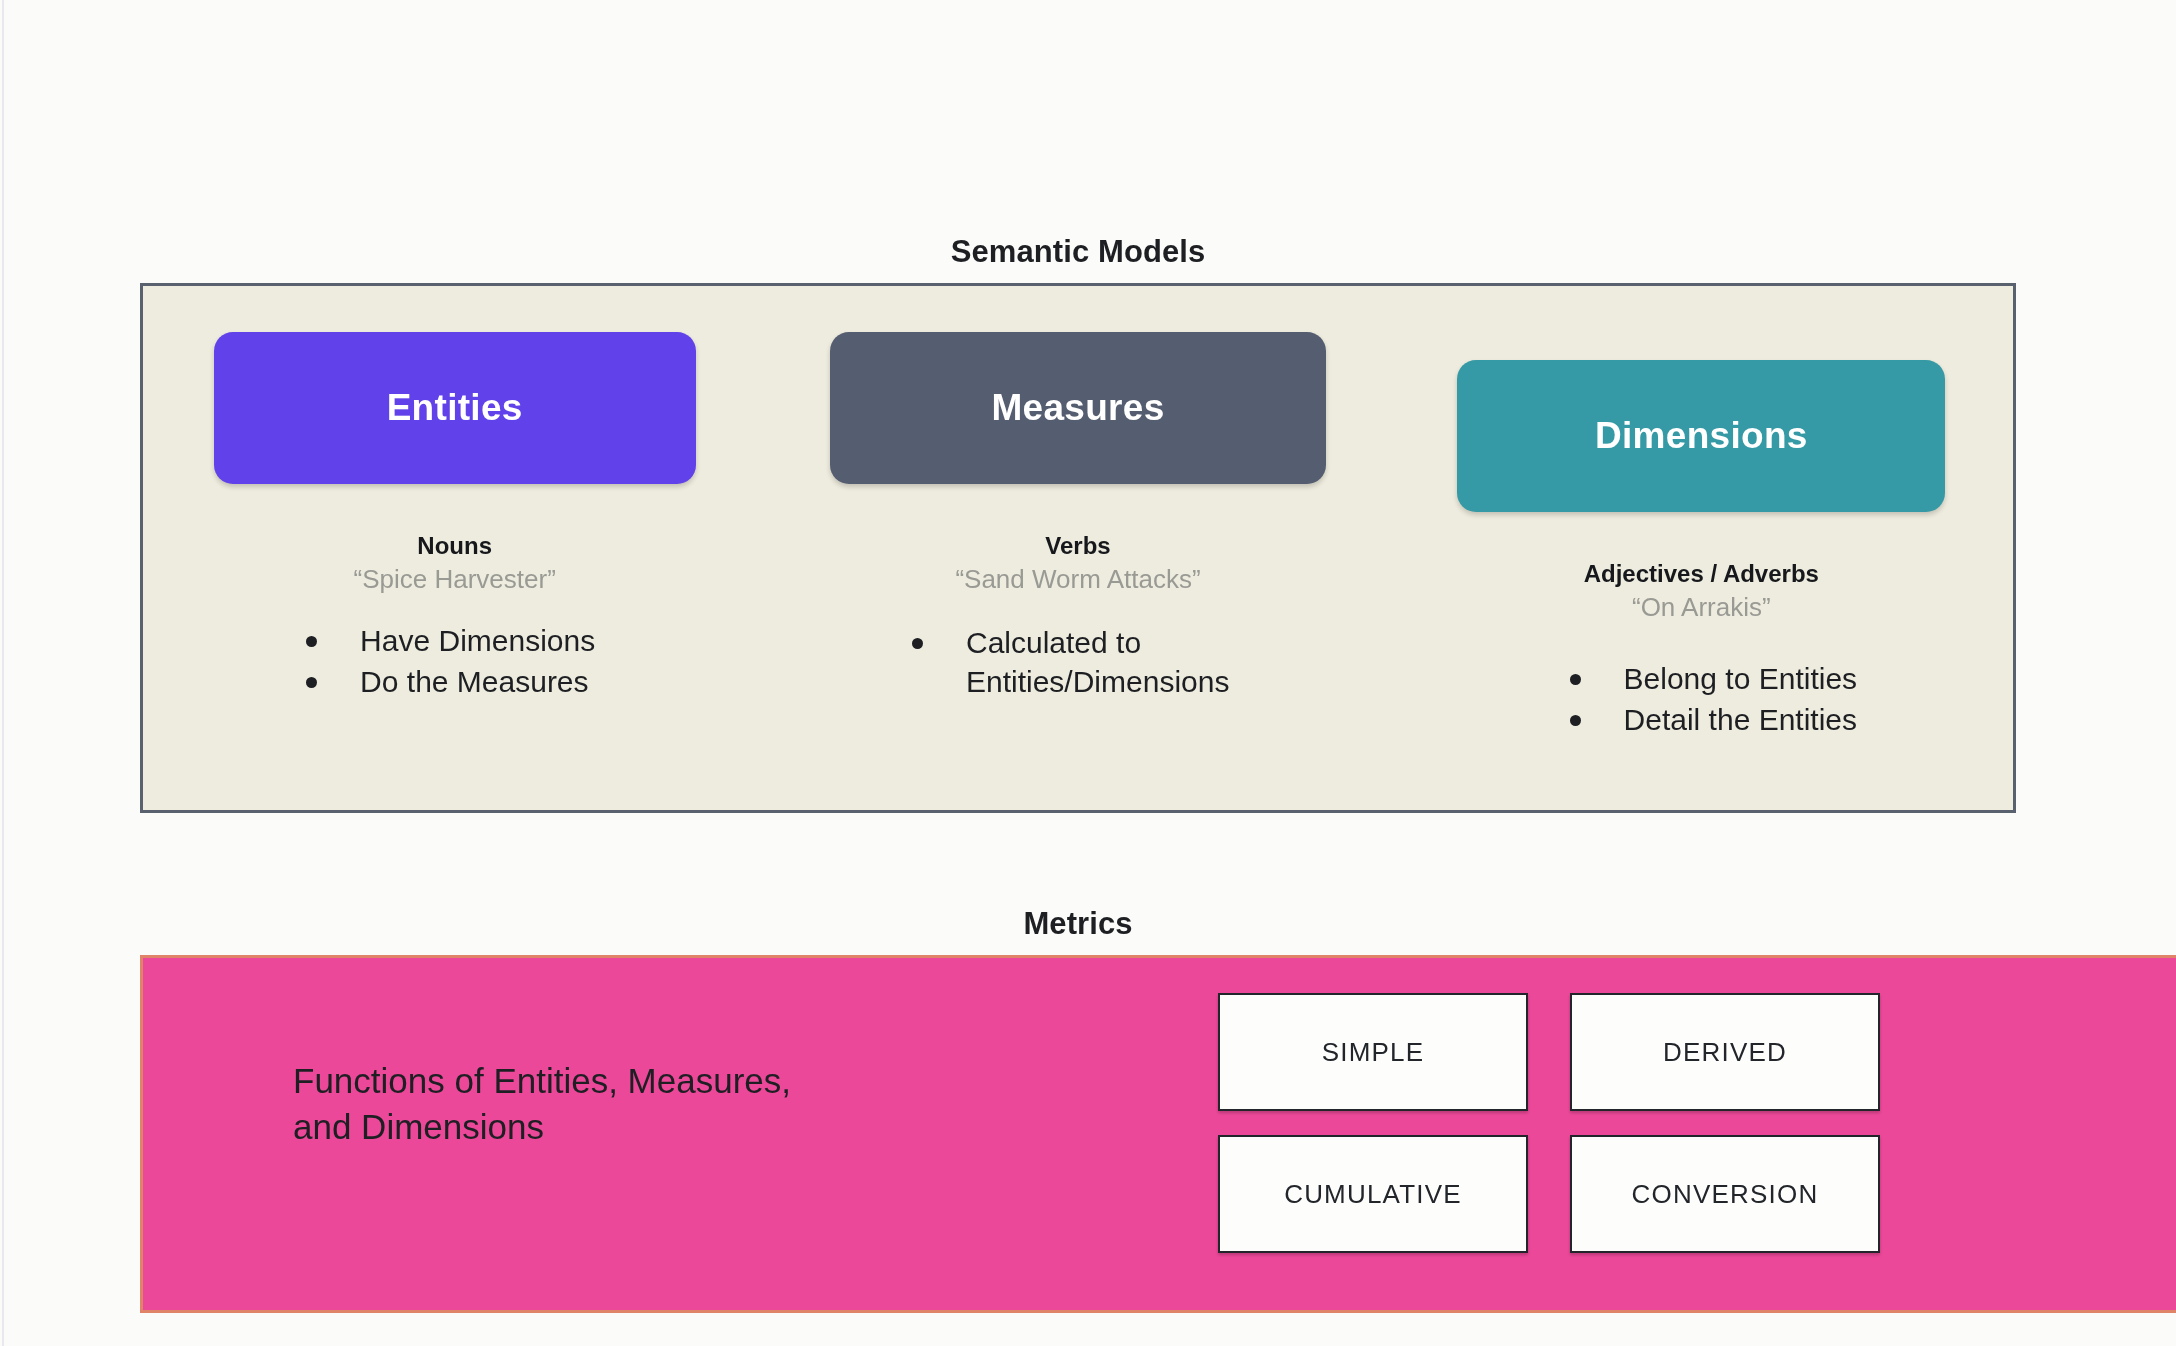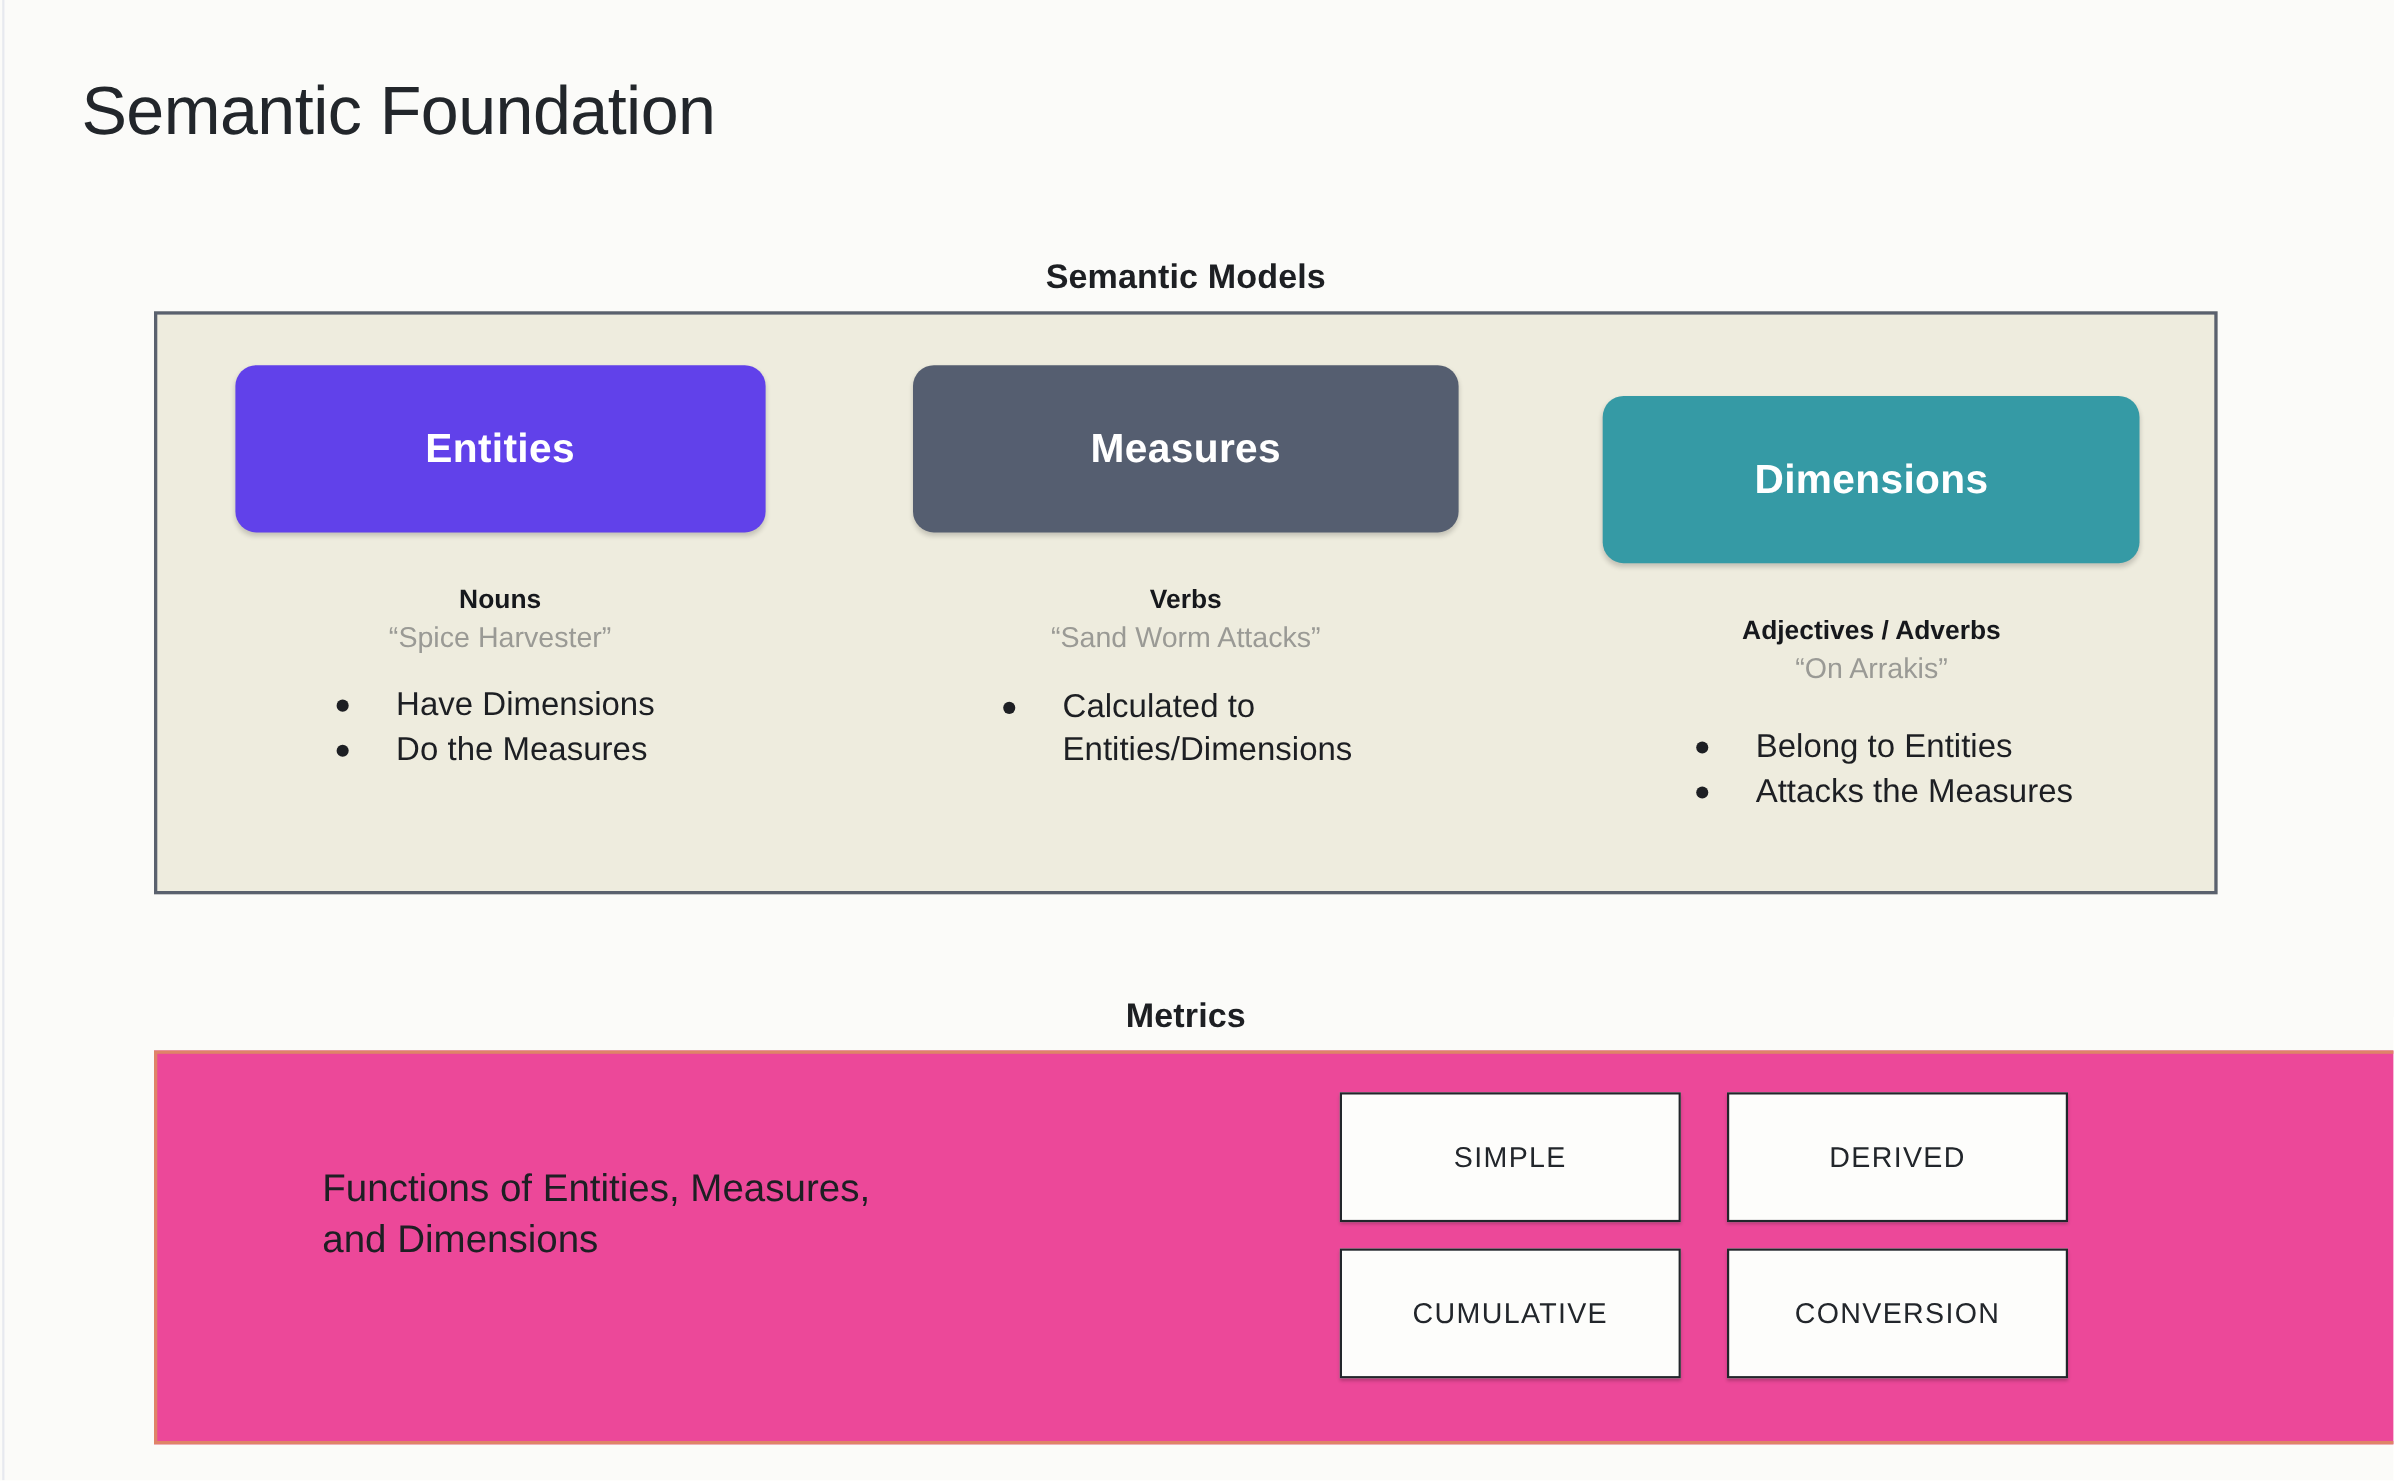--- a/index.html
+++ b/index.html
@@ -187,21 +187,20 @@
     box-shadow: 0 2px 3px rgba(0,0,0,0.22);
   }
 </style>
 </head>
 <body>
 
 <div class="slide">
 
   <div class="slide-edge"></div>
 
-  <h1 class="page-title">Semantic Foundation</h1>
 
   <div class="section-caption" id="semantic-caption">Semantic Models</div>
 
   <div class="semantic-panel">
     <div class="columns">
 
       <div class="column c1">
         <div class="pill entities">Entities</div>
         <div class="pos-title">Nouns</div>
         <div class="pos-example">“Spice Harvester”</div>
@@ -233,21 +232,21 @@
         <div class="pill dimensions">Dimensions</div>
         <div class="pos-title">Adjectives / Adverbs</div>
         <div class="pos-example">“On Arrakis”</div>
         <ul class="bullets">
           <li>
             <span class="dot"></span>
             <span>Belong to Entities</span>
           </li>
           <li>
             <span class="dot"></span>
-            <span>Attacks the Measures</span>
+            <span>Detail the Entities</span>
           </li>
         </ul>
       </div>
 
     </div>
   </div>
 
   <div class="section-caption" id="metrics-caption">Metrics</div>
 
   <div class="metrics-panel">

